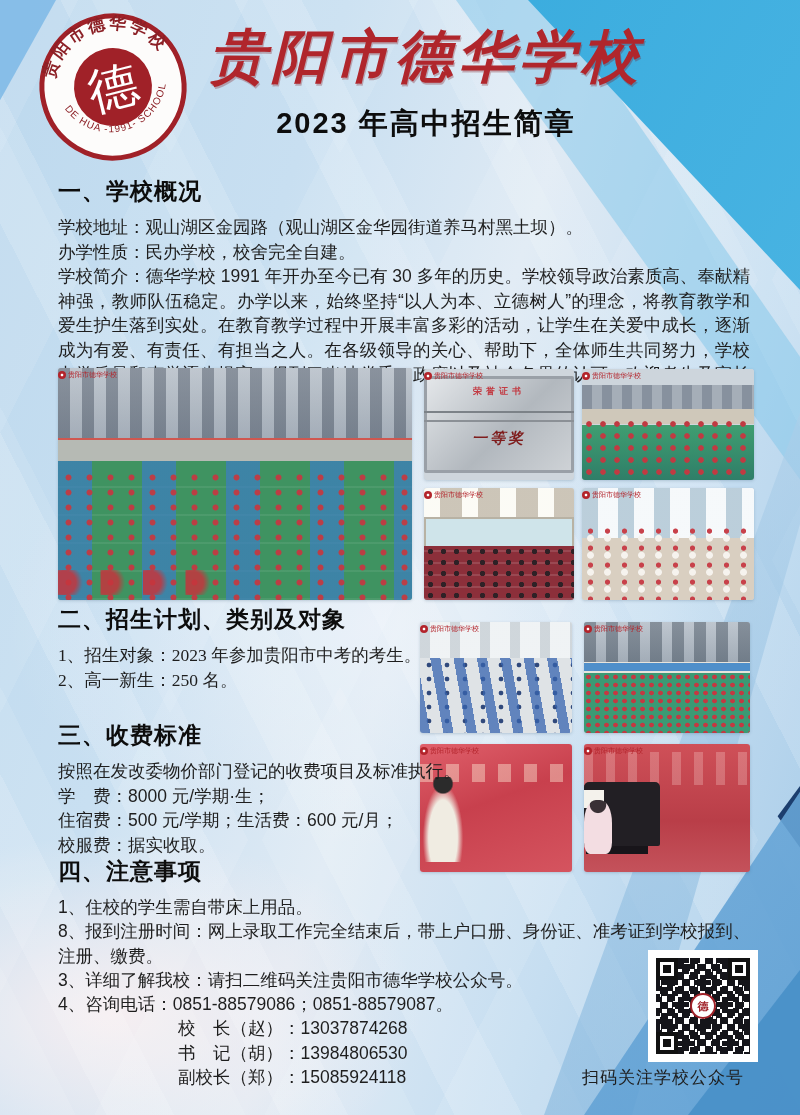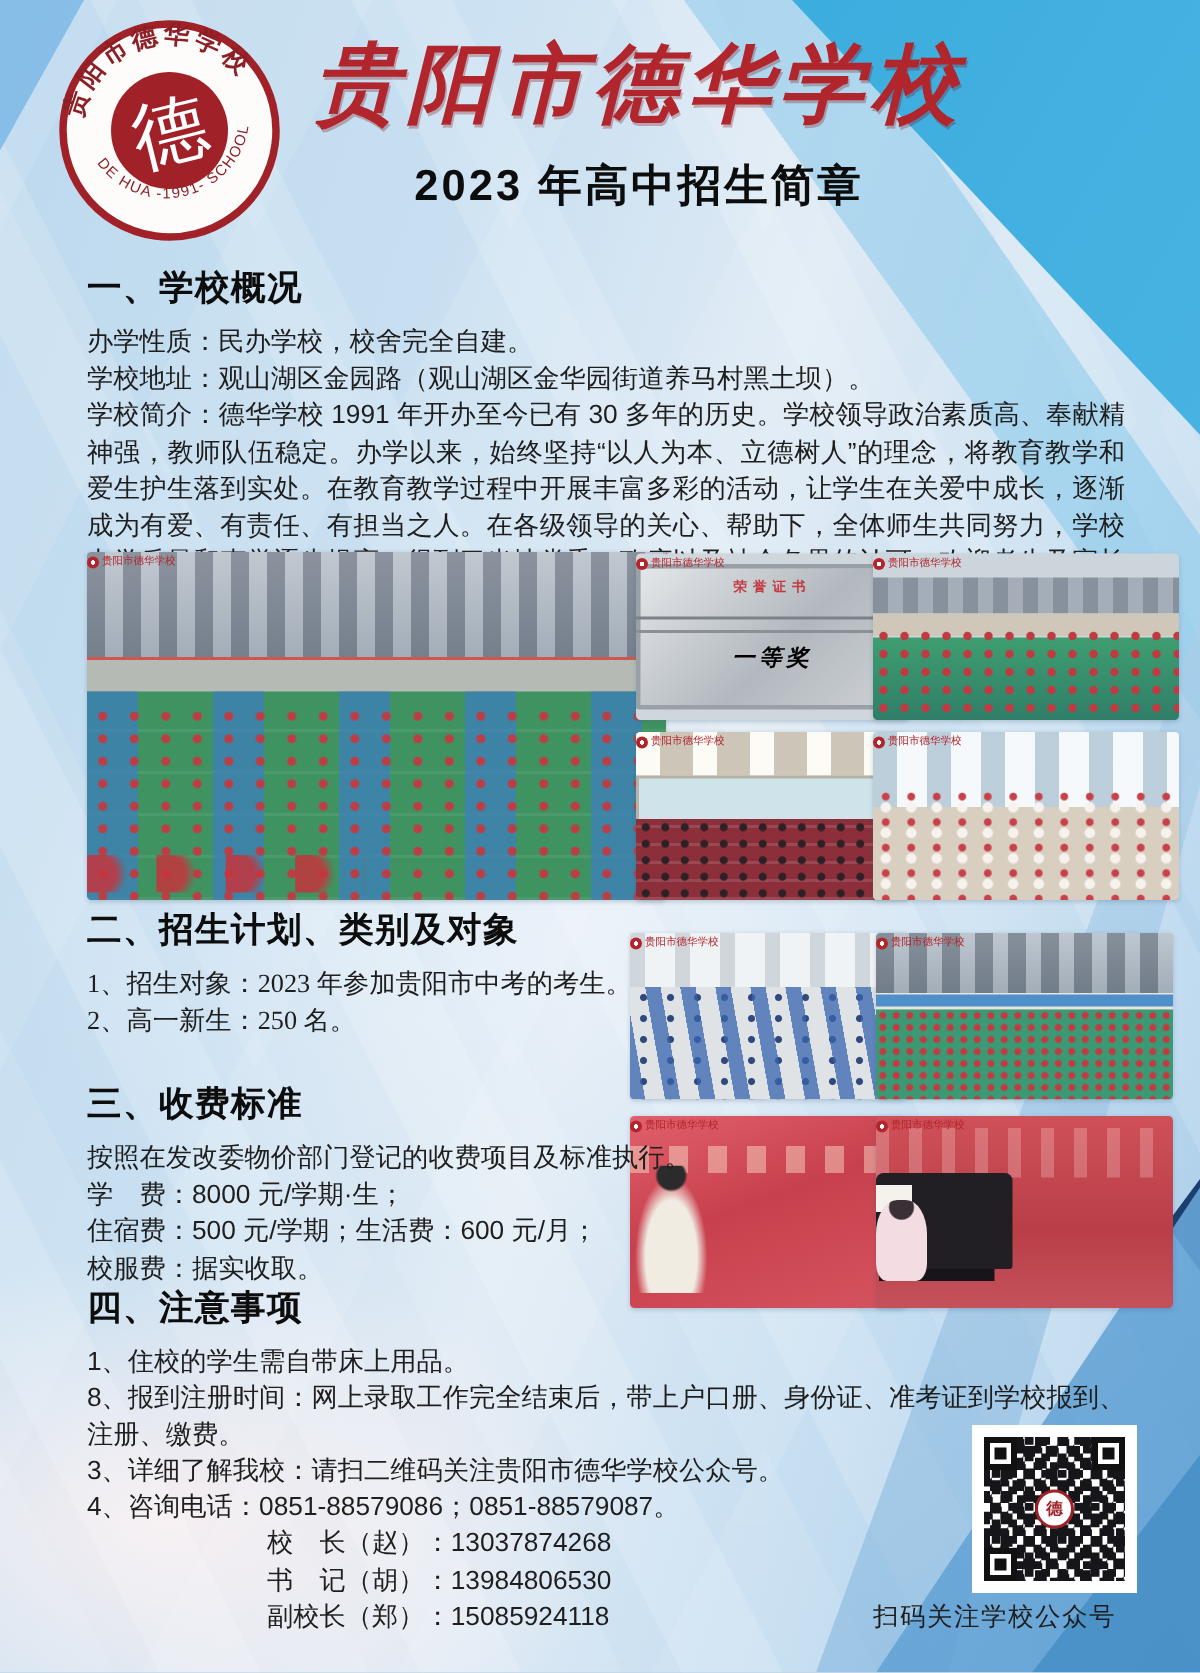--- a/index.html
+++ b/index.html
@@ -42,21 +42,21 @@
   .s1{left:58px;top:176px;width:692px;}
   .s1 .intro{text-align:justify;}
   .s2{left:58px;top:604px;width:380px;white-space:nowrap;font-family:Liberation Serif, serif;}
   .s3{left:58px;top:720px;width:400px;white-space:nowrap;}
   .s4{left:58px;top:856px;width:694px;}
   .s4 .body-text{line-height:24.3px;}
   .contacts{margin-left:120px;}
 
   
   .ph{position:absolute;border-radius:3px;overflow:hidden;background:#cfd6dc;
-      box-shadow:0 1px 3px rgba(60,90,120,.25);padding-left:32px;}
+      box-shadow:0 1px 3px rgba(60,90,120,.25);}
   .ph>div{position:absolute;left:0;right:0;}
   .wm{position:absolute;top:3px;right:5px;z-index:6;display:flex;align-items:center;gap:2px;
       color:#b3242b;font-size:7px;line-height:8px;white-space:nowrap;left:auto;}
   .wm i{width:8px;height:8px;border-radius:50%;flex:0 0 8px;
         background:radial-gradient(circle,#fff 0 1.5px,#b3242b 1.6px);}
   
   .cp-sky{top:0;height:30%;background-color:#aab4bf;background-image:
       repeating-linear-gradient(90deg, rgba(70,80,95,.5) 0 12px, rgba(160,168,178,.3) 12px 24px),
       linear-gradient(rgba(208,215,222,.95), rgba(140,150,162,.15));}
   .cp-track{top:30%;height:10%;background:#b6bab4;border-top:2px solid #cf5750;}
@@ -66,21 +66,21 @@
   .cp-dots{top:44%;bottom:0;background-image:radial-gradient(circle,#c23a42 2.6px,transparent 3.4px);
       background-size:21px 15px;opacity:.95;}
   .cp-redmark{bottom:2%;left:26%;width:48%;height:11%;opacity:.85;
       background:radial-gradient(circle at 15% 50%, #c5343c 30%, transparent 48%) 0 0/25% 100% repeat-x;}
   
   .ct-plaque{inset:6% 7%;left:7%;right:7%;background:linear-gradient(135deg,#e3e6e9,#b2b8be 55%,#ced2d6);
       border:3px solid #9aa0a7;border-radius:2px;}
   .ct-title{top:14%;text-align:center;color:#c23a42;font-size:9px;font-weight:bold;letter-spacing:4px;}
   .ct-l1{top:38%;left:20%;right:24%;height:2px;background:#7c8288;}
   .ct-l2{top:46%;left:24%;right:20%;height:2px;background:#8b9096;}
-  .ct-award{top:54%;text-align:center;color:#000000;font-size:15px;font-weight:bold;font-style:italic;letter-spacing:3px;}
+  .ct-award{top:54%;text-align:center;color:#7f1d1d;font-size:15px;font-weight:bold;font-style:italic;letter-spacing:3px;}
   
   .mr-sky{top:0;height:14%;background:#cdd5dc;}
   .mr-bld{top:14%;height:22%;background:repeating-linear-gradient(90deg,#87919e 0 10px,#a5aeb8 10px 20px);}
   .mr-wall{top:36%;height:14%;background:#cfc8ba;}
   .mr-field{top:50%;bottom:0;background:linear-gradient(#3f9e71,#2f7e68);}
   .mr-dots{top:44%;bottom:0;background-image:radial-gradient(circle,#c03a42 2.4px,transparent 3.2px);background-size:14px 12px;}
   
   .hl-ceil{top:0;height:40%;background-color:#ded8cc;background-image:
       repeating-linear-gradient(90deg, rgba(255,255,250,.9) 0 16px, rgba(190,182,168,.55) 16px 38px);}
   .hl-screen{top:26%;left:38%;right:38%;height:24%;background:#cfe4ea;border:2px solid #b8b2a4;}
@@ -171,22 +171,22 @@
     <text x="75" y="93" font-size="50" fill="#fff" text-anchor="middle" style="fill:#fff">德</text>
   </svg>
 
   <div class="abs header-text">
     <div class="title-cn">贵阳市德华学校</div>
     <div class="subtitle">2023 年高中招生简章</div>
   </div>
 
   <div class="abs s1">
     <h2 class="sec-title">一、学校概况</h2>
+    <p class="body-text">学校地址：观山湖区金园路（观山湖区金华园街道养马村黑土坝）。</p>
     <p class="body-text">办学性质：民办学校，校舍完全自建。</p>
-    <p class="body-text">学校地址：观山湖区金园路（观山湖区金华园街道养马村黑土坝）。</p>
     <p class="body-text intro">学校简介：德华学校 1991 年开办至今已有 30 多年的历史。学校领导政治素质高、奉献精神强，教师队伍稳定。办学以来，始终坚持“以人为本、立德树人”的理念，将教育教学和爱生护生落到实处。在教育教学过程中开展丰富多彩的活动，让学生在关爱中成长，逐渐成为有爱、有责任、有担当之人。在各级领导的关心、帮助下，全体师生共同努力，学校办学质量和声誉逐步提高，得到了当地党委、政府以及社会各界的认可，欢迎考生及家长到学校咨询和实地考察。</p>
   </div>
 
   <div class="ph" style="left:58px;top:368px;width:354px;height:232px;">
     <div class="cp-sky"></div>
     <div class="cp-track"></div>
     <div class="cp-field"></div>
     <div class="cp-dots"></div>
     <div class="cp-redmark"></div>
     <div class="wm">

